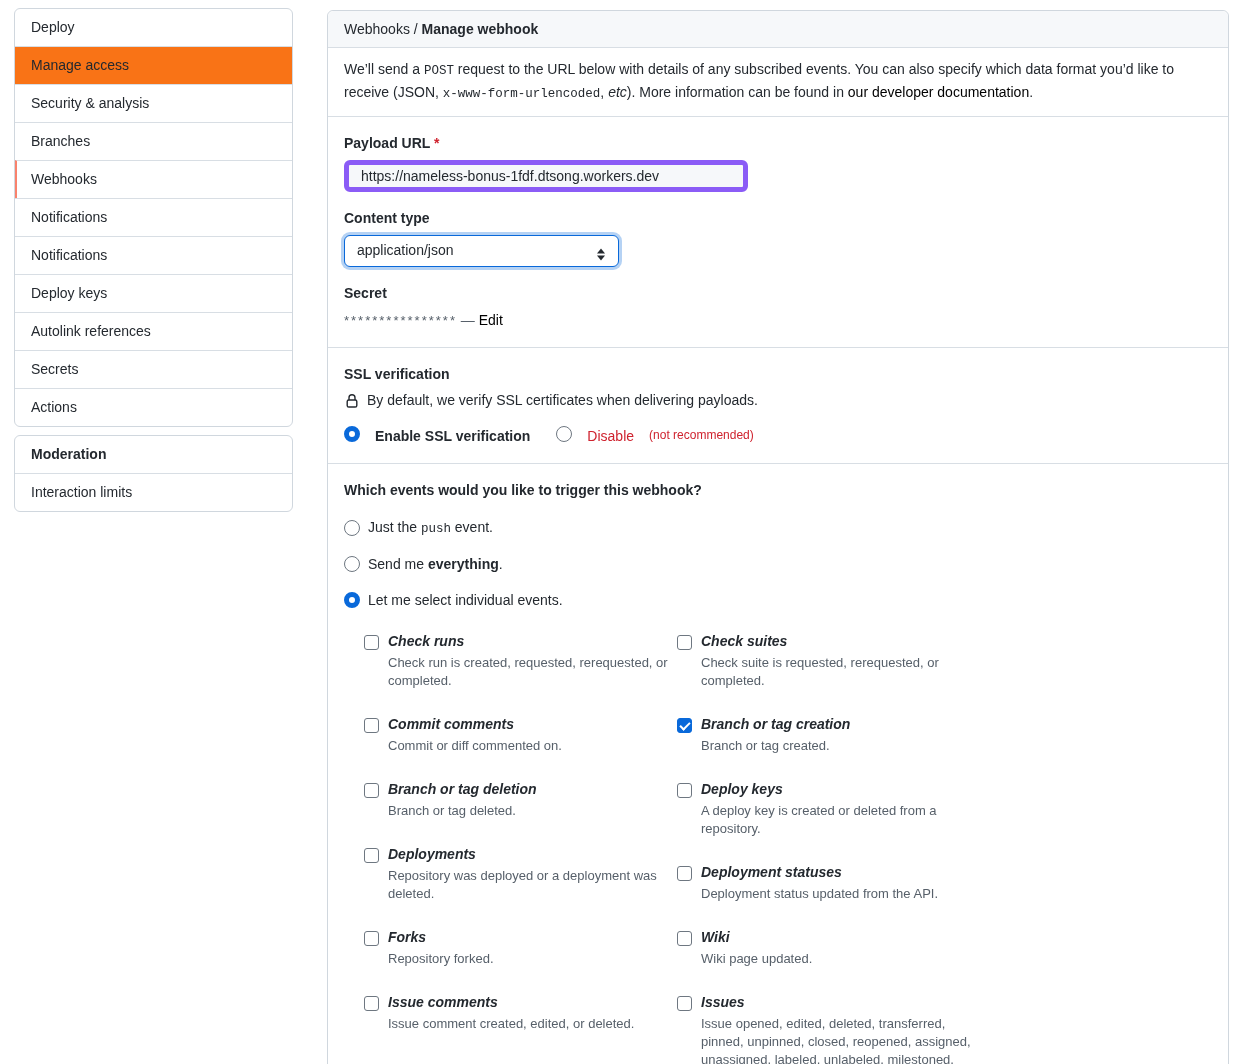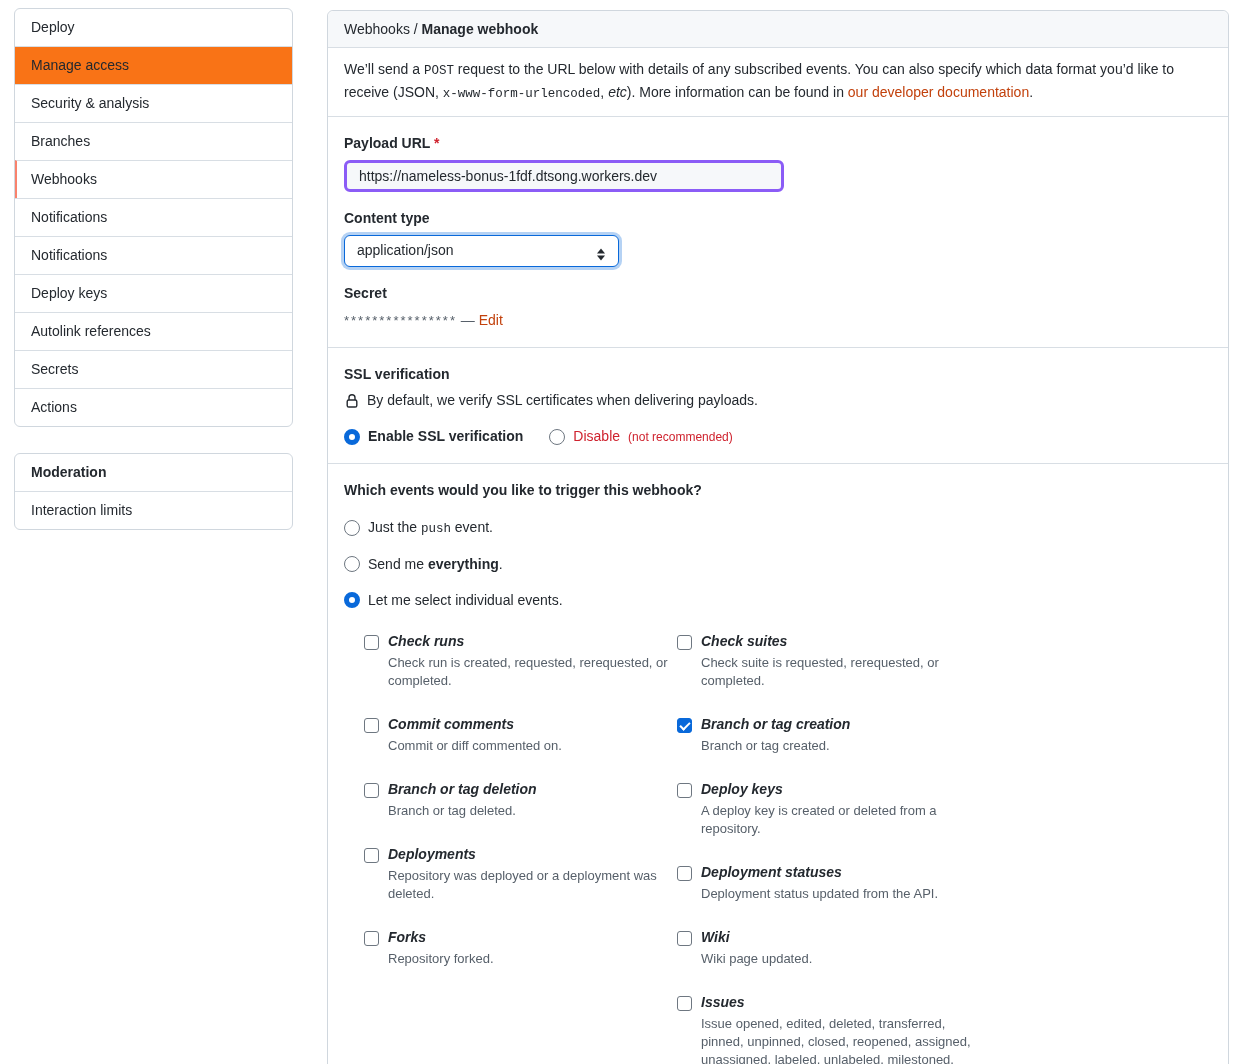--- a/index.html
+++ b/index.html
@@ -7,21 +7,21 @@
   body {
     width:1259px; height:1064px; overflow:hidden;
     background:#ffffff; color:#24292f;
     font-family:"Liberation Sans", sans-serif; font-size:14px; line-height:1.5;
   }
   .layout { display:flex; align-items:flex-start; padding-top:8px; }
 
   
   .sidebar { flex:none; width:279px; margin-left:14px; }
   .nav-box { border:1px solid #d0d7de; border-radius:6px; background:#fff; }
-  .nav-box + .nav-box { margin-top:26px; }
+  .nav-box + .nav-box { margin-top:8px; }
   .nav-item {
     padding:8px 16px; line-height:21px; border-top:1px solid #d8dee4;
     cursor:pointer; color:#24292f;
   }
   .nav-item:first-child { border-top:none; border-radius:6px 6px 0 0; }
   .nav-item:last-child { border-radius:0 0 6px 6px; }
   .nav-item.on { border-left:2px solid #f9826c; padding-left:14px; }
   .nav-item.hl { background:#f97316; }
   .nav-head { font-weight:700; cursor:default; }
 
@@ -34,31 +34,31 @@
     background:#f6f8fa; padding:8px 16px; line-height:20px;
     border-bottom:1px solid #d8dee4; border-radius:6px 6px 0 0;
   }
   .crumb-parent { color:#24292f; text-decoration:none; }
   .crumb-sep { color:#24292f; }
   .crumb-current { font-weight:700; }
 
   .intro { padding:11px 16px; border-bottom:1px solid #d8dee4; line-height:21px; }
   code.inline { font-family:"Liberation Mono","DejaVu Sans Mono",monospace; font-size:12.5px; }
   .em { font-style:italic; }
-  a.link { color:#c2410c; text-decoration:none; cursor:pointer; }
+  a.link { color:#000000; text-decoration:none; cursor:pointer; }
 
   .section { padding:16px; border-bottom:1px solid #d8dee4; }
   .section.last { border-bottom:none; }
 
   .field-label { font-weight:600; display:block; margin-bottom:6px; line-height:21px; }
   .required { color:#cf222e; }
   .text-input {
-    width:440px; height:32px; padding:5px 12px;
+    width:404px; height:32px; padding:5px 12px;
     font-family:"Liberation Sans",sans-serif; font-size:14px; color:#24292f;
-    background:#f6f8fa; border:3px solid #8b5cf6; border-radius:6px; outline:none;
+    background:#f6f8fa; border:5px solid #8b5cf6; border-radius:6px; outline:none;
   }
   .form-group { margin-bottom:16px; }
   .select-box {
     width:275px; height:32px; padding:5px 12px; background:#fff;
     border:1px solid #0969da; border-radius:6px;
     box-shadow:0 0 0 3px rgba(9,105,218,0.3);
     display:flex; align-items:flex-end; justify-content:space-between; cursor:pointer;
   }
   .secret-row { line-height:21px; }
   .secret-mask { color:#57606a; letter-spacing:2px; font-size:13px; }
@@ -66,21 +66,21 @@
 
   .ssl-title { font-weight:600; line-height:21px; margin-bottom:5px; }
   .ssl-desc { display:flex; align-items:center; gap:7px; margin-bottom:15px; line-height:21px; }
   .lock-svg { flex:none; display:inline-flex; }
 
   .radio {
     width:16px; height:16px; border:1px solid #6e7781; border-radius:50%;
     background:#fff; flex:none; display:inline-block; cursor:pointer;
   }
   .radio.on { border:5px solid #0969da; }
-  .radio-row { display:flex; align-items:center; gap:8px; }
+  .radio-row { display:flex; gap:15px; }
   .ssl-radios { display:flex; gap:26px; }
   .bold { font-weight:700; }
   .danger { color:#cf222e; }
   .note { font-size:12px; }
 
   .events-question { font-weight:600; margin-bottom:16px; line-height:21px; }
   .event-option { display:flex; align-items:center; gap:8px; margin-bottom:15px; }
 
   .events-grid { display:flex; margin-left:20px; margin-top:21px; }
   .events-col { display:flex; flex-direction:column; }
@@ -244,20 +244,27 @@
           </div>
 
           <div class="event-item">
             <span class="checkbox"></span>
             <div class="event-text">
               <span class="event-title">Forks</span>
               <div class="event-desc">Repository forked.</div>
             </div>
           </div>
 
+          <div class="event-item">
+            <span class="checkbox"></span>
+            <div class="event-text">
+              <span class="event-title">Issue comments</span>
+              <div class="event-desc">Issue comment created, edited, or deleted.</div>
+            </div>
+          </div>
 
         </div>
         <div class="events-col right">
 
           <div class="event-item">
             <span class="checkbox"></span>
             <div class="event-text">
               <span class="event-title">Check suites</span>
               <div class="event-desc">Check suite is requested, rerequested, or completed.</div>
             </div>

